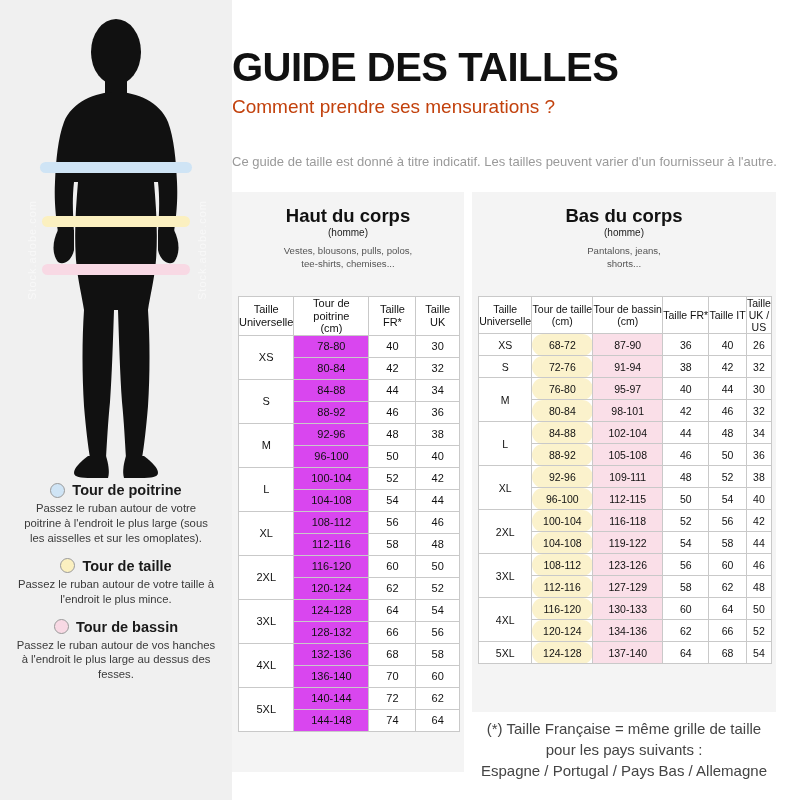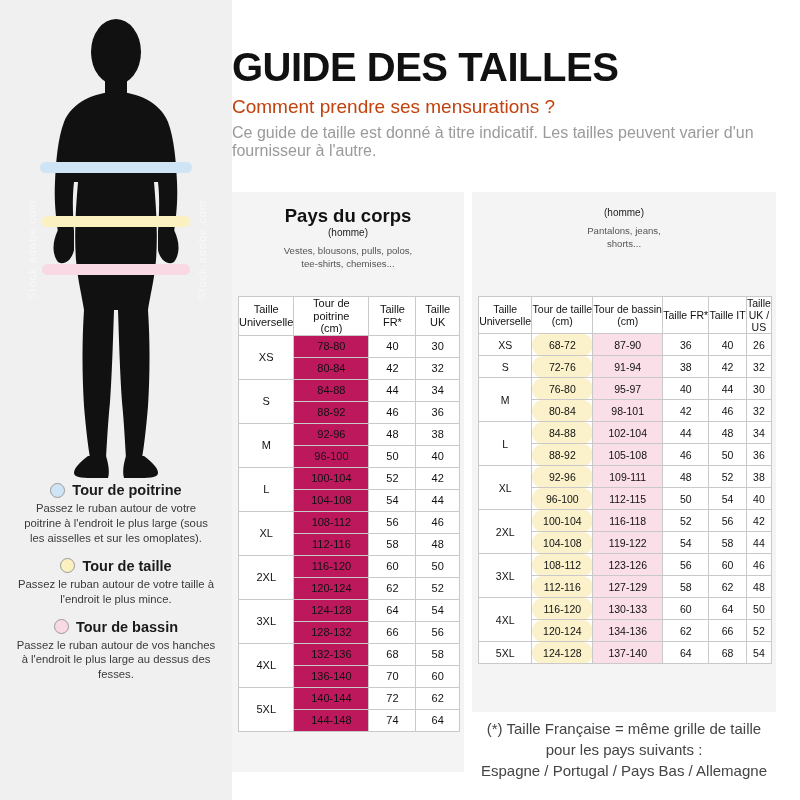--- a/index.html
+++ b/index.html
@@ -82,22 +82,22 @@
     color: #111111;
     font-family: "Liberation Sans", sans-serif;
   }
   .subtitle {
     margin: 6px 0 0 0;
     font-size: 19px;
     color: #c2410c;
     font-weight: normal;
   }
   .disclaimer {
-    margin: 6px 0 0 0;
-    font-size: 16px;
+    margin: 36px 0 0 0;
+    font-size: 13px;
     color: #9a9a9a;
   }
 
   
   .panel {
     position: absolute;
     background: #f4f4f4;
   }
   #panel-top { left: 232px; top: 192px; width: 232px; height: 580px; }
   #panel-bottom { left: 472px; top: 192px; width: 304px; height: 520px; }
@@ -138,21 +138,21 @@
   }
   th {
     font-size: 10px;
     line-height: 1.15;
     padding: 5px 2px;
     background: #ffffff;
     color: #111;
   }
   td { height: 21px; }
 
-  .blue { background: #be185d; }
+  .blue { background: #d946ef; }
   .yellow { background: #fbf2cc; border-radius: 11px; }
   .pink { background: #fadfe8; }
 
   #table-top {
     position: absolute;
     left: 238px;
     top: 296px;
     width: 222px;
   }
   #table-bottom {
@@ -278,28 +278,29 @@
   </div>
 
   <div class="header">
     <h1 class="main-title">GUIDE DES TAILLES</h1>
     <p class="subtitle">Comment prendre ses mensurations ?</p>
     <p class="disclaimer">Ce guide de taille est donné à titre indicatif. Les tailles peuvent varier d'un fournisseur à l'autre.</p>
   </div>
 
   <div class="panel" id="panel-top">
     <div class="panel-head">
-      <div class="panel-title">Pays du corps</div>
+      <div class="panel-title">Haut du corps</div>
       <div class="panel-sub">(homme)</div>
       <div class="panel-desc" id="top-desc">Vestes, blousons, pulls, polos,<br>tee-shirts, chemises...</div>
     </div>
   </div>
 
   <div class="panel" id="panel-bottom">
     <div class="panel-head">
+      <div class="panel-title">Bas du corps</div>
       <div class="panel-sub">(homme)</div>
       <div class="panel-desc" id="bottom-desc">Pantalons, jeans,<br>shorts...</div>
     </div>
   </div>
 
   <table id="table-top">
     <thead>
       <tr>
           <th>Taille<br>Universelle</th>
           <th>Tour de poitrine<br>(cm)</th>

